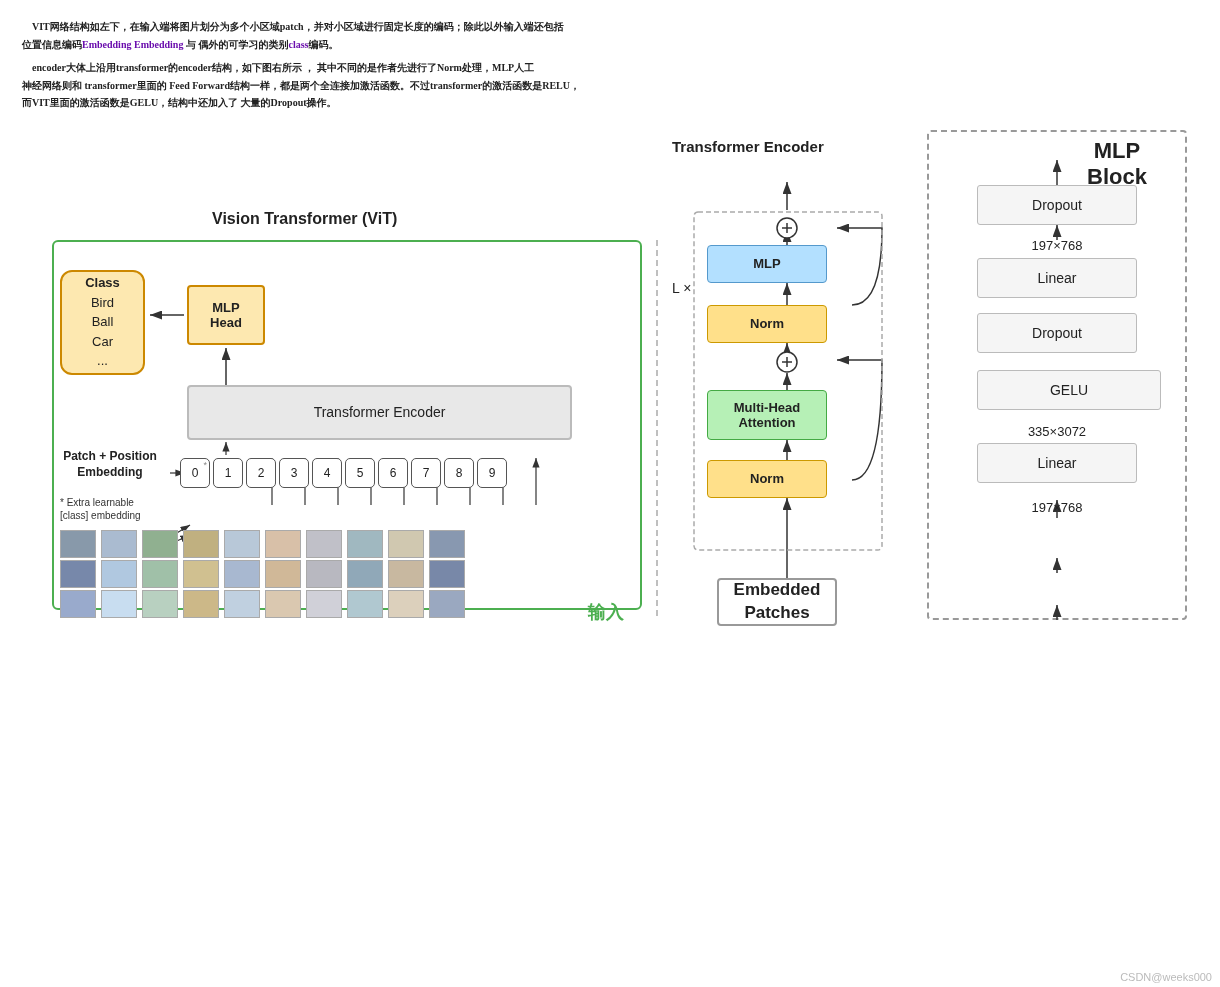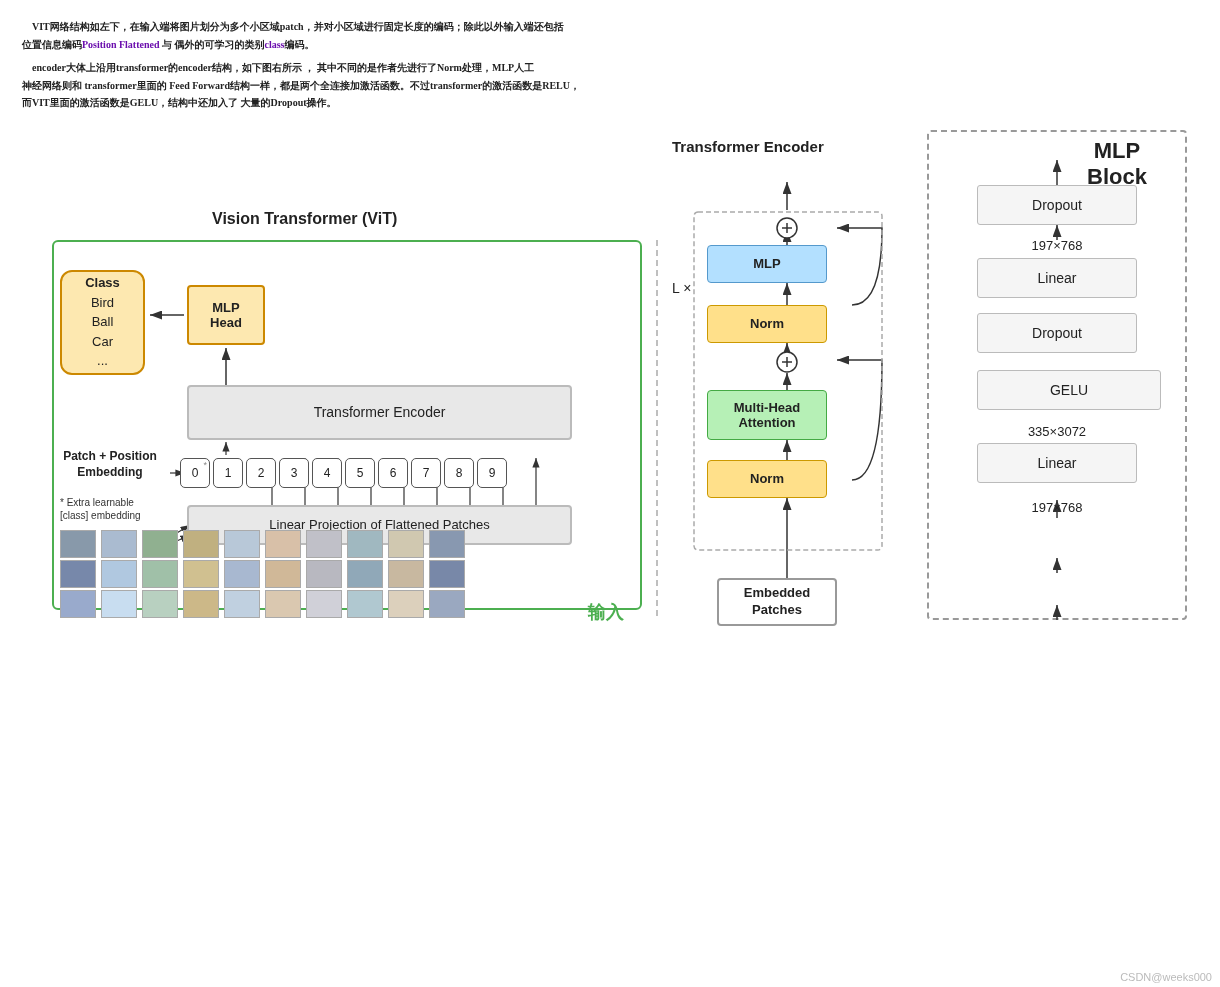--- a/index.html
+++ b/index.html
@@ -273,21 +273,21 @@
       left: 55px;
       top: 448px;
       width: 120px;
       height: 48px;
       border: 2px solid #999;
       background: #fff;
       border-radius: 4px;
       display: flex;
       align-items: center;
       justify-content: center;
-      font-size: 13px;
+      font-size: 17px;
       font-family: Arial, sans-serif;
       font-weight: bold;
       text-align: center;
       line-height: 1.3;
     }
     .te-svg {
       position: absolute;
       left: 0; top: 0;
       width: 260px;
       height: 510px;
@@ -337,21 +337,21 @@
       font-family: Arial, sans-serif;
     }
   </style>
 </head>
 <body>
 
 <div class="page-container">
 
 
   <div class="text-block">
-    &nbsp;&nbsp;&nbsp;&nbsp;<span class="bold">VIT网络结构如左下，在输入端将图片划分为多个小区域patch，并对小区域进行固定长度的编码；除此以外输入端还包括<br>位置信息编码<span class="purple">Position Flattened</span> 与 偶外的可学习的类别<span class="purple">class</span>编码。</span>
+    &nbsp;&nbsp;&nbsp;&nbsp;<span class="bold">VIT网络结构如左下，在输入端将图片划分为多个小区域patch，并对小区域进行固定长度的编码；除此以外输入端还包括<br>位置信息编码<span class="purple">Embedding Embedding</span> 与 偶外的可学习的类别<span class="purple">class</span>编码。</span>
   </div>
   <div class="text-block">
     &nbsp;&nbsp;&nbsp;&nbsp;<span class="bold">encoder大体上沿用transformer的encoder结构，如下图右所示 ，&nbsp;其中不同的是作者先进行了Norm处理，MLP人工<br>神经网络则和 transformer里面的 Feed Forward结构一样，都是两个全连接加激活函数。不过transformer的激活函数是RELU，<br>而VIT里面的激活函数是GELU，结构中还加入了 大量的Dropout操作。</span>
   </div>
 
   <div class="diagrams-row">
 
     <div class="vit-diagram" style="position:relative; width:640px; height:450px;">
 
       <svg class="vit-svg">
@@ -409,21 +409,20 @@
         <div class="patch-num">2</div>
         <div class="patch-num">3</div>
         <div class="patch-num">4</div>
         <div class="patch-num">5</div>
         <div class="patch-num">6</div>
         <div class="patch-num">7</div>
         <div class="patch-num">8</div>
         <div class="patch-num">9</div>
       </div>
 
-      <div class="linear-proj-box">Linear Projection of Flattened Patches</div>
 
       <div class="img-row">
 
         <div style="display:flex; flex-direction:column; gap:2px;">
           <div class="img-thumb" style="background:#8899aa;"></div>
           <div class="img-thumb" style="background:#7788aa;"></div>
           <div class="img-thumb" style="background:#99aacc;"></div>
         </div>
         <div style="display:flex; flex-direction:column; gap:2px; margin-left:2px;">
           <div class="img-thumb" style="background:#aabbd0;"></div>

